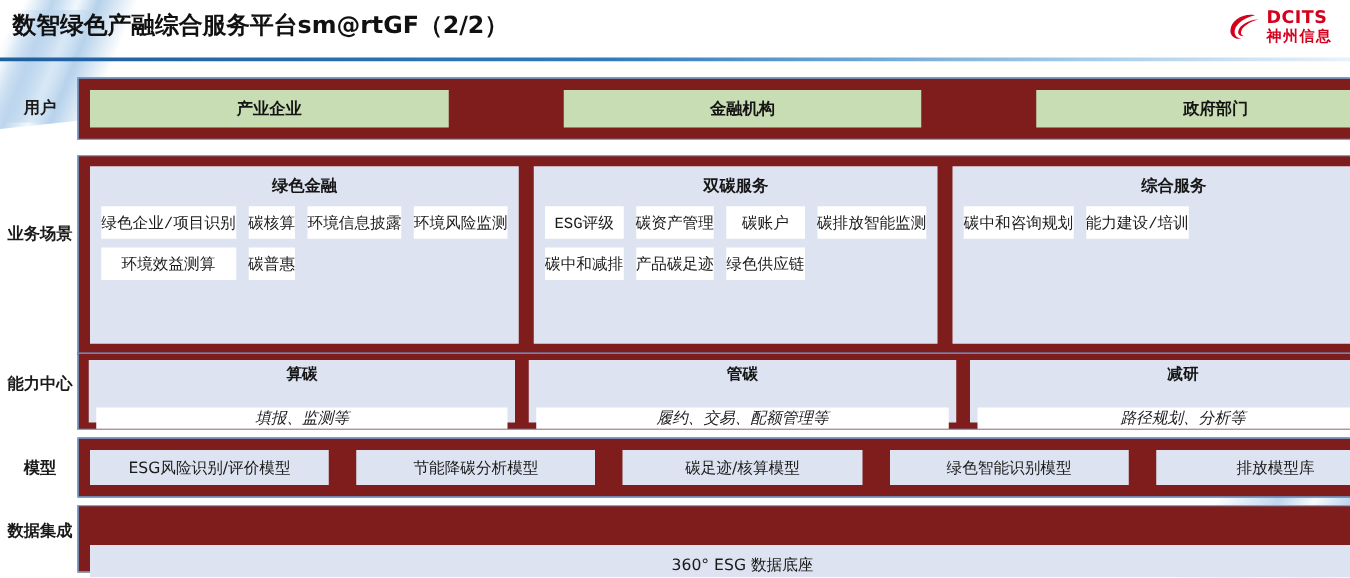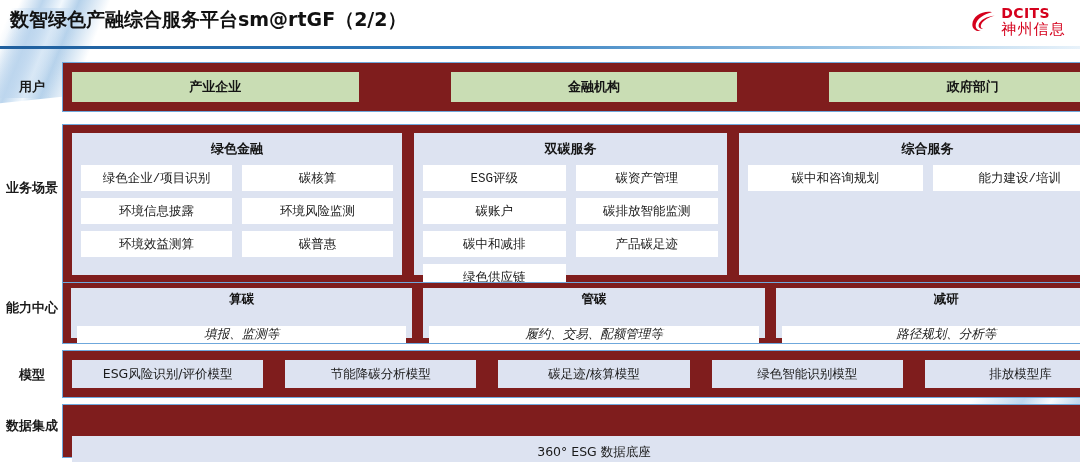--- a/index.html
+++ b/index.html
@@ -65,21 +65,21 @@
     position: absolute; right: 14px; top: 6px;
     height: 30px; display: flex; align-items: center; gap: 4px;
   }
   .logo-mark { width: 27px; height: 25px; }
   .logo-text { display: flex; flex-direction: column; line-height: 1; }
   .logo-en {
     font-size: 14px; font-weight: bold; color: #d5001c;
     letter-spacing: 0.4px;
   }
   .logo-cn {
-    font-size: 15px; font-weight: normal; color: #d5001c;
+    font-size: 12px; font-weight: bold; color: #d5001c;
     letter-spacing: 1.2px; margin-top: 2px;
   }
   .rule {
     position: absolute; left: 0; top: 46px; width: 1080px; height: 3px;
     background: linear-gradient(to right, #1f5f9e 0%, #2f7bbd 45%, #9cc6e6 78%, #e8f2fa 100%);
   }
 
   
   .row {
     position: absolute; left: 62px;
@@ -133,21 +133,21 @@
   .panel-a { flex: 0 0 330px; }
   .panel-b { flex: 0 0 313px; }
   .panel-c { flex: 1 1 auto; }
   .panel-title {
     text-align: center;
     font-size: 13px; font-weight: bold; color: #161616;
     margin-bottom: 7px;
   }
   .panel-grid {
     display: grid;
-    grid-template-columns: 1fr 1fr;
+    grid-template-columns: 1fr 1fr 1fr 1fr;
     gap: 7px 10px;
     align-content: start;
     text-align: right;
   }
   .item {
     background: #ffffff;
     height: 26px;
     display: flex; align-items: center; justify-content: center;
     font-size: 12.5px; color: #1a1a1a;
     white-space: nowrap;

